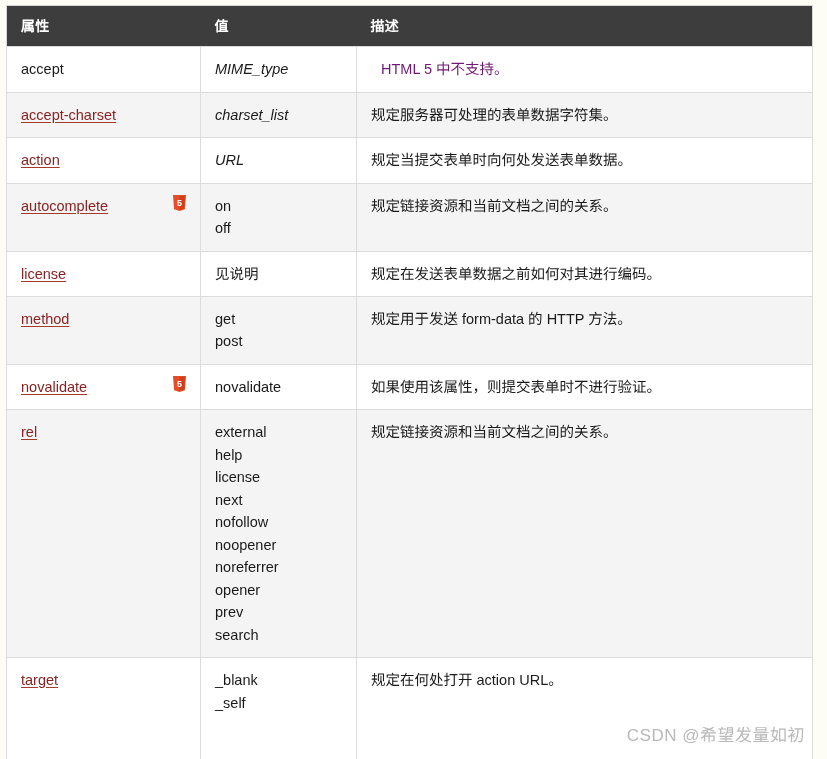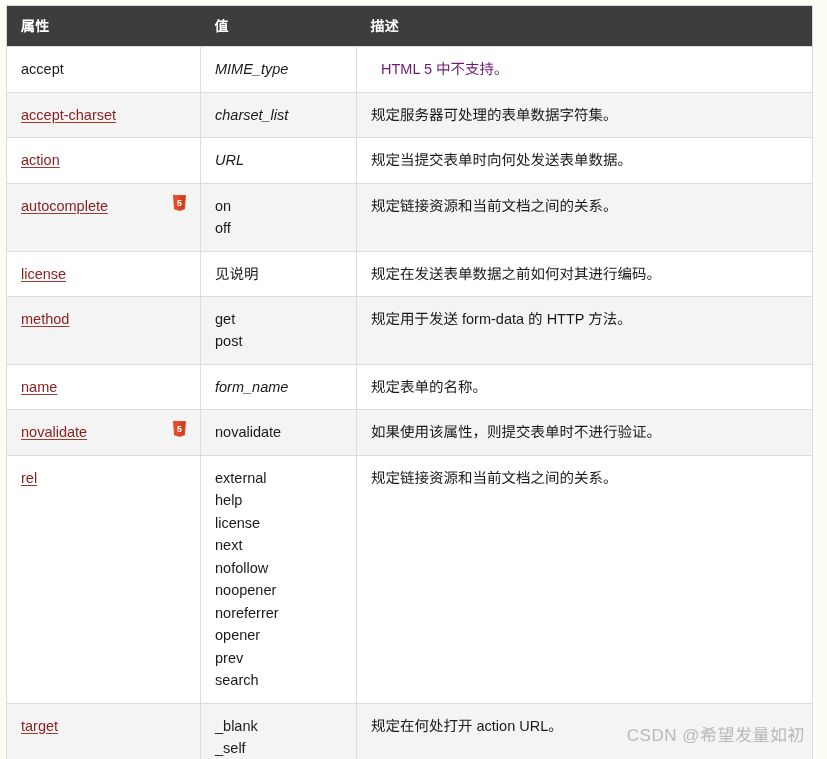--- a/index.html
+++ b/index.html
@@ -184,27 +184,20 @@
           <td><span>规定在发送表单数据之前如何对其进行编码。</span></td>
         </tr>
         <tr class="row-method">
           <td class="attr-cell"><span class="attr-link">method</span></td>
           <td>
             <span class="val-line">get</span>
             <span class="val-line">post</span>
           </td>
           <td><span>规定用于发送 form-data 的 HTTP 方法。</span></td>
         </tr>
-        <tr class="row-name">
-          <td class="attr-cell"><span class="attr-link">name</span></td>
-          <td>
-            <span class="val-line val-italic">form_name</span>
-          </td>
-          <td><span>规定表单的名称。</span></td>
-        </tr>
         <tr class="row-novalidate">
           <td class="attr-cell"><span class="attr-link">novalidate</span><span class="html5-badge">
               <svg viewBox="0 0 32 36" width="15" height="17" aria-hidden="true">
                 <path d="M2 0 L30 0 L27.5 30 L16 34 L4.5 30 Z" fill="#e44d26"></path>
                 <path d="M16 2.2 L27.7 2.2 L25.6 28.6 L16 31.9 Z" fill="#cf3f1c"></path>
                 <text x="16" y="23.5" text-anchor="middle" font-size="19" font-weight="bold" font-family="Liberation Sans, sans-serif" fill="#ffffff">5</text>
               </svg>
             </span></td>
           <td>
             <span class="val-line">novalidate</span>

